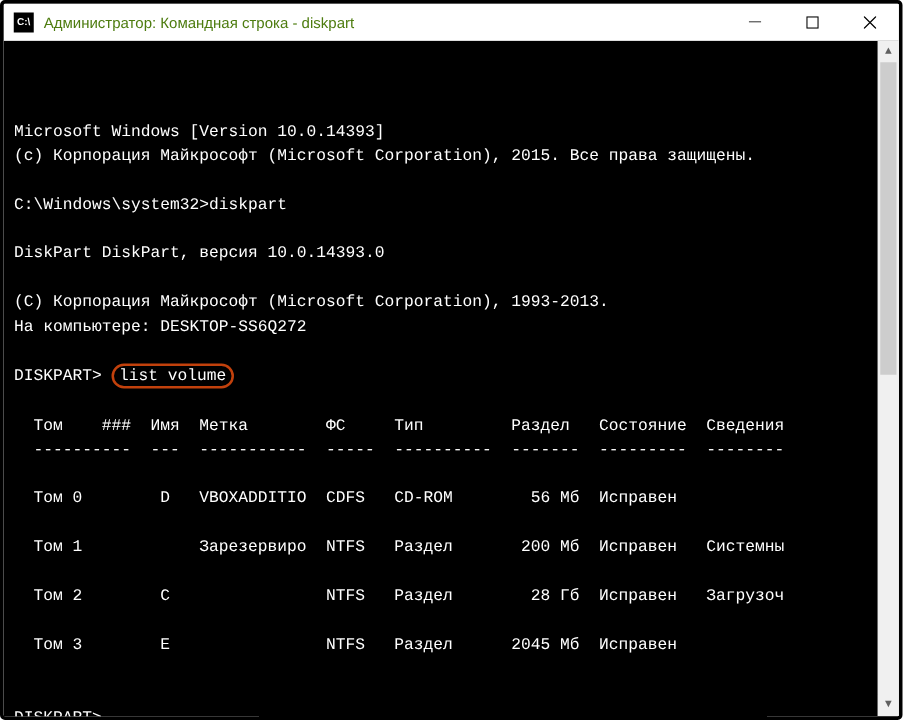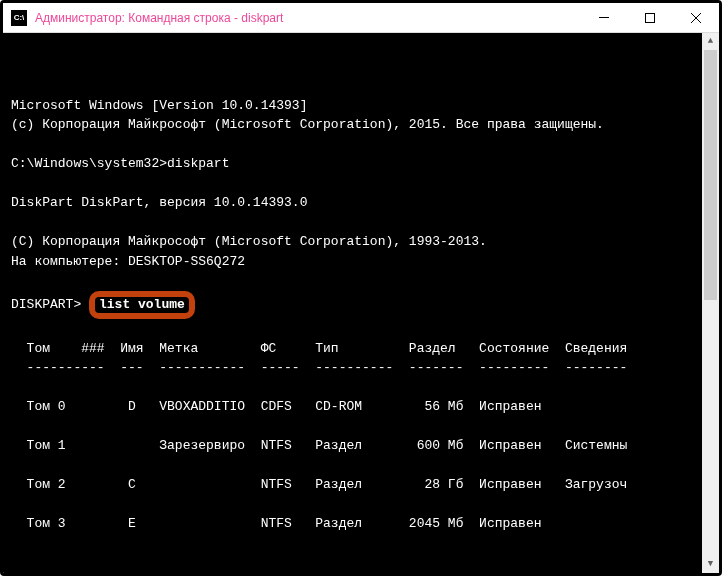--- a/index.html
+++ b/index.html
@@ -35,21 +35,21 @@
       background: #000;
       display: inline-flex;
       align-items: center;
       justify-content: center;
       color: #fff;
       font-size: 8px;
       font-weight: bold;
     }
     .titlebar-text {
       flex: 1;
-      color: #ec4899;
+      color: #4d7c0f;
     }
     .win-controls {
       display: flex;
       height: 100%;
     }
     .win-btn {
       width: 46px;
       height: 100%;
       display: flex;
       align-items: center;
@@ -63,26 +63,25 @@
       background: #000;
       color: #fff;
       padding: 4px 8px;
       font-size: 13px;
       line-height: 1.5;
       overflow-y: auto;
       position: relative;
       white-space: pre;
     }
     .highlight-cmd {
-      border: 6px solid #c2410c;
+      border: 2px solid #c2410c;
       border-radius: 10px;
       padding: 0 4px;
       display: inline-block;
       line-height: 1.3;
-      font-weight: bold;
     }
     .scrollbar {
       position: absolute;
       right: 0;
       top: 0;
       bottom: 0;
       width: 17px;
       background: #f0f0f0;
       display: flex;
       flex-direction: column;
@@ -151,21 +150,21 @@
 <span>(C) Корпорация Майкрософт (Microsoft Corporation), 1993-2013.</span>
 <span>На компьютере: DESKTOP-SS6Q272</span>
 
 <span>DISKPART&gt; </span><span class="highlight-cmd">list volume</span>
 
 <span>  Том    ###  Имя  Метка        ФС     Тип         Раздел   Состояние  Сведения</span>
 <span>  ----------  ---  -----------  -----  ----------  -------  ---------  --------</span>
 
 <span>  Том 0        D   VBOXADDITIO  CDFS   CD-ROM        56 Мб  Исправен</span>
 
-<span>  Том 1            Зарезервиро  NTFS   Раздел       600 Мб  Исправен   Системны</span>
+<span>  Том 1            Зарезервиро  NTFS   Раздел       200 Мб  Исправен   Системны</span>
 
 <span>  Том 2        C                NTFS   Раздел        28 Гб  Исправен   Загрузоч</span>
 
 <span>  Том 3        E                NTFS   Раздел      2045 Мб  Исправен</span>
 
 
 <span>DISKPART&gt; </span>
 </div>
     <div class="scrollbar">
       <div class="sb-btn">▲</div>

